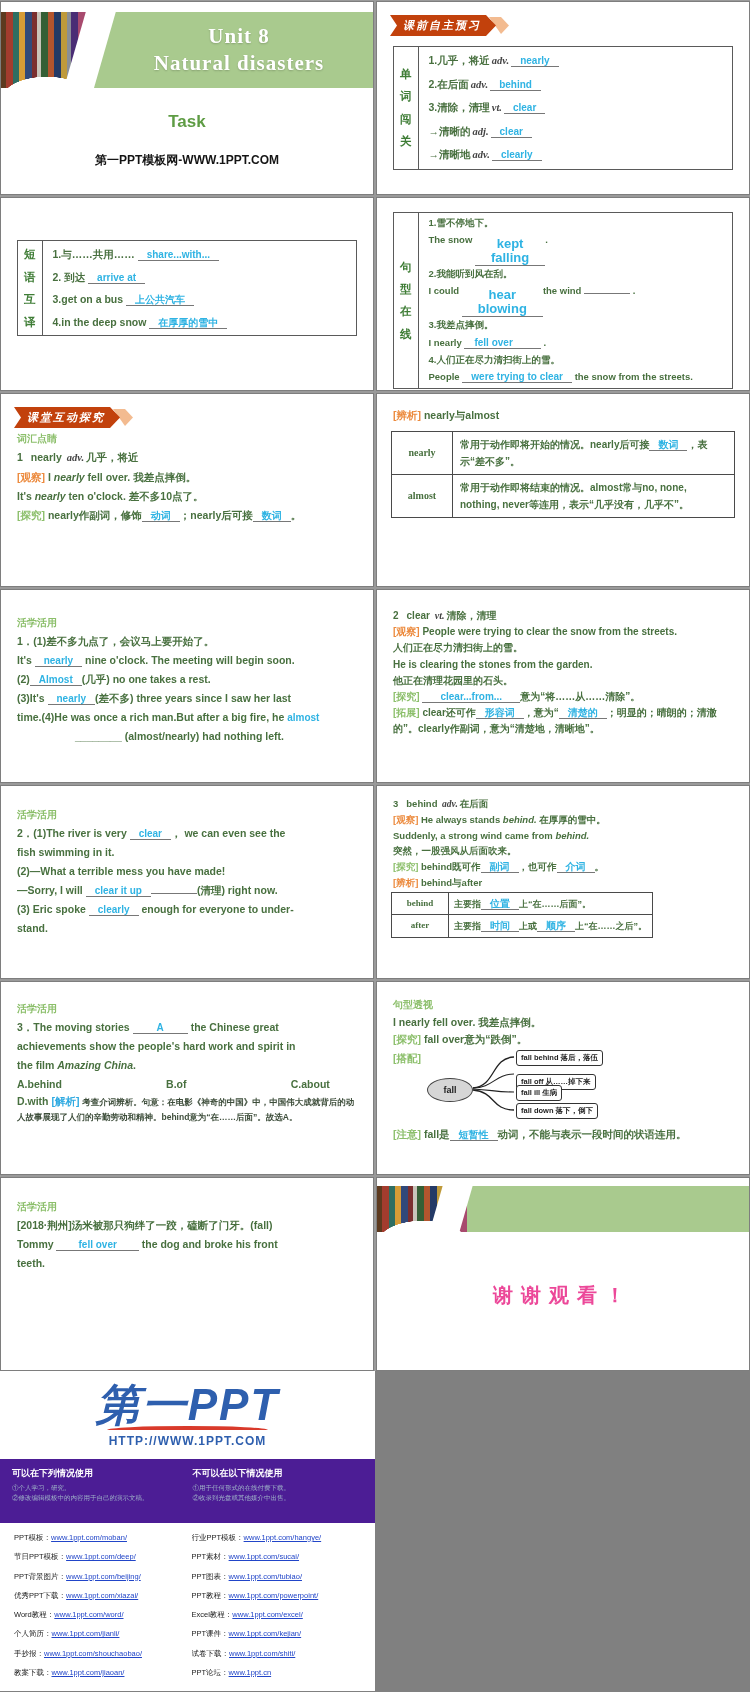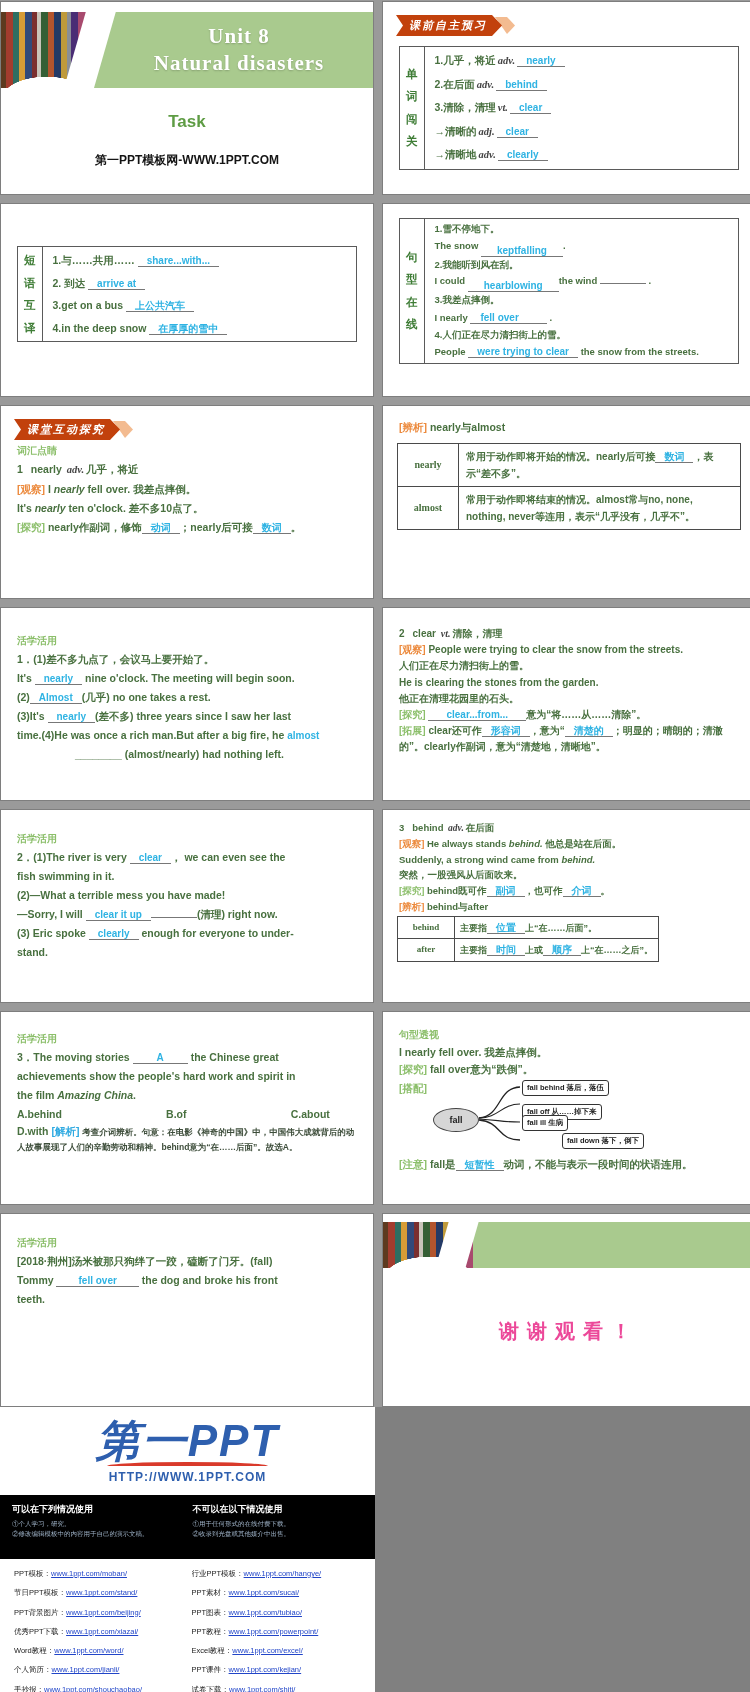--- a/index.html
+++ b/index.html
@@ -1,17 +1,17 @@
 <!DOCTYPE html>
 <html><head>
 <meta charset="utf-8">
 <style>
   html,body{margin:0;padding:0;}
   body{width:750px;background:#808080;font-family:"Liberation Sans",sans-serif;}
-  .grid{display:grid;grid-template-columns:374px 374px;gap:8px;background:#9a9a9a;border-top:1px solid #9a9a9a;}
+  .grid{display:grid;grid-template-columns:374px 374px;gap:2px;background:#9a9a9a;border-top:1px solid #9a9a9a;}
   .slide{background:#fff;height:194px;position:relative;overflow:hidden;box-sizing:border-box;border:1px solid #7e7e7e;
          color:#48703f;font-weight:bold;font-size:10.5px;}
   
   .banner{position:relative;height:76px;margin-top:10px;background:#a9ca8e;overflow:hidden;}
   .banner.small{height:46px;margin-top:8px;}
   .books{position:absolute;left:0;top:0;width:90px;height:100%;
     background:linear-gradient(90deg,#5d3a1f 0 5px,#a33c2e 5px 12px,#2e6e62 12px 18px,#d79c36 18px 24px,#31497a 24px 31px,#7b2f2f 31px 36px,#c9c4ba 36px 40px,#355f35 40px 47px,#b3552e 47px 53px,#243a66 53px 60px,#bf9a3a 60px 66px,#8a8f96 66px 70px,#4a2d75 70px 77px,#a84a6e 77px 90px);}
   .books::after{content:"";position:absolute;left:-4px;bottom:-10px;width:110%;height:24px;
     background:radial-gradient(ellipse at 50% 100%,#ffffff 0 62%,rgba(255,255,255,0) 63%);}
   .wedge{position:absolute;left:74px;top:-8px;width:30px;height:120%;background:#fff;transform:skewX(-16deg);}
@@ -32,22 +32,22 @@
   .wtable{display:flex;border:1px solid #5a5a5a;margin:6px 16px 0 16px;background:#fff;}
   .vhead{border-right:1px solid #5a5a5a;display:flex;align-items:center;justify-content:center;padding:2px 6px;}
   .vchars{width:1em;word-break:break-all;line-height:1.95;color:#3f7d36;font-size:11.5px;text-align:right;}
   .wbody{flex:1;padding:2px 10px;}
   .vrow{line-height:2.15;white-space:nowrap;}
   .pos{font-family:"Liberation Serif",serif;font-weight:bold;color:#444;margin:0 2px;}
   
   .ans{color:#2fb3e3;border-bottom:1px solid #777;padding:0 9px;font-size:10px;white-space:nowrap;}
   .ans-plain{color:#2fb3e3;font-size:10px;}
   .blank{display:inline-block;min-width:46px;border-bottom:1px solid #777;height:9px;}
-  .ans-stack{display:inline-flex;flex-direction:row;align-items:center;vertical-align:-5px;color:#2fb3e3;
-    font-size:10px;line-height:1.1;border-bottom:1px solid #777;padding:0 16px;}
+  .ans-stack{display:inline-flex;flex-direction:column;align-items:center;vertical-align:-5px;color:#2fb3e3;
+    font-size:13px;line-height:1.1;border-bottom:1px solid #777;padding:0 16px;}
   
   .lab-or{color:#ec8a3d;}
   .lab-gr{color:#8cbf6b;}
   .lab-bl{color:#2da9e1;}
   .section{color:#8cbf6b;font-size:10px;margin-bottom:2px;}
   .s-pad{padding:12px 16px 0 16px;}
   .ln{line-height:1.8;}
   .ln-t{line-height:1.62;}
   .head-num{margin-right:8px;}
   .it{font-style:italic;}
@@ -63,21 +63,21 @@
     border-radius:3px;padding:0 4px;font-size:7.5px;color:#222;white-space:nowrap;}
   
   .footer{display:grid;grid-template-columns:375px 375px;}
   .footer-right{background:#808080;}
   .footer-left{background:#fff;}
   .logo-wrap{height:88px;display:flex;flex-direction:column;align-items:center;justify-content:center;}
   .logo{position:relative;font-size:44px;font-weight:bold;font-style:italic;color:#2e5fae;letter-spacing:2px;line-height:1;}
   .logo::after{content:"";position:absolute;left:6%;bottom:-3px;width:88%;height:4px;background:#d93a2b;
     border-radius:50%/100% 100% 0 0;}
   .logo-url{color:#2e5fae;font-weight:bold;font-size:12px;letter-spacing:1px;margin-top:7px;}
-  .usage{background:#000000;display:grid;grid-template-columns:1fr 1fr;gap:10px;padding:8px 12px;height:48px;}
+  .usage{background:#4c1d95;display:grid;grid-template-columns:1fr 1fr;gap:10px;padding:8px 12px;height:48px;}
   .usage-title{color:#fff;font-size:9px;font-weight:bold;margin-bottom:3px;}
   .usage-item{color:#9fb3c8;font-size:6.5px;line-height:1.55;}
   .links{padding:10px 14px;display:grid;grid-template-columns:1fr 1fr;column-gap:8px;row-gap:6px;height:148px;}
   .link-line{font-size:7.5px;white-space:nowrap;overflow:hidden;}
   .link-label{color:#222;}
   .link-url{color:#2145c8;text-decoration:underline;}
 </style>
 </head>
 <body>
 
@@ -211,21 +211,21 @@
       <div class="ln">(2)—What a terrible mess you have made!</div>
       <div class="ln"><span></span><span>—Sorry, I will</span> <span class="ans">clear it up</span><span class="blank"></span><span>(清理) right now.</span></div>
       <div class="ln"><span>(3) Eric spoke</span> <span class="ans">clearly</span> <span>enough for everyone to under-</span></div>
       <div class="ln">stand.</div>
     </div>
   </div>
 
   <div class="slide">
     <div class="s-pad" style="padding-top:10px;font-size:9.5px;">
       <div class="ln-t"><span class="head-num">3</span><span>behind</span> <i class="pos">adv.</i><span>在后面</span></div>
-      <div class="ln-t"><span class="lab-or">[观察]</span> <span>He always stands </span><span class="it">behind.</span><span> 他总是站在后面。</span></div>
+      <div class="ln-t"><span class="lab-or">[观察]</span> <span>He always stands </span><span class="it">behind.</span><span> 在厚厚的雪中。</span></div>
       <div class="ln-t"><span>Suddenly, a strong wind came from </span><span class="it">behind.</span></div>
       <div class="ln-t">突然，一股强风从后面吹来。</div>
       <div class="ln-t"><span class="lab-gr">[探究]</span> <span>behind既可作</span><span class="ans">副词</span><span>，也可作</span><span class="ans">介词</span><span>。</span></div>
       <div class="ln-t"><span class="lab-or">[辨析]</span> <span>behind与after</span></div>
     </div>
     <table class="ctable" style="margin-top:2px;">
       <tbody>
           <tr>
         <td class="term" style="font-size:9px;padding:2px 5px;">behind</td>
         <td style="font-size:9px;padding:2px 5px;"><span>主要指</span><span class="ans">位置</span><span>上“在……后面”。</span></td>
@@ -268,21 +268,21 @@
           <svg width="235" height="78" style="position:absolute;left:0;top:0;">
             <path d="M52 40 C 75 38, 70 10, 93 9" stroke="#222" fill="none" stroke-width="1.3"></path>
             <path d="M52 40 C 72 40, 74 26, 93 26" stroke="#222" fill="none" stroke-width="1.1"></path>
             <path d="M52 41 C 72 42, 74 44, 93 44" stroke="#222" fill="none" stroke-width="1.1"></path>
             <path d="M52 42 C 75 44, 70 62, 93 62" stroke="#222" fill="none" stroke-width="1.3"></path>
           </svg>
           <div class="fall-oval">fall</div>
           <div class="fbox" style="top:2px;">fall behind 落后，落伍</div>
           <div class="fbox" style="top:26px;">fall off 从……掉下来</div>
           <div class="fbox" style="top:37px;">fall ill 生病</div>
-          <div class="fbox" style="top:55px;margin-left:40px;">fall down 落下，倒下</div>
+          <div class="fbox" style="top:55px;">fall down 落下，倒下</div>
         </div>
       </div>
       <div class="ln-t"><span class="lab-gr">[注意]</span> <span>fall是</span><span class="ans">短暂性</span><span>动词，不能与表示一段时间的状语连用。</span></div>
     </div>
   </div>
 
   <div class="slide">
     <div class="s-pad" style="padding-top:22px;">
       <div class="section">活学活用</div>
       <div class="ln">[2018·荆州]汤米被那只狗绊了一跤，磕断了门牙。(fall)</div>
@@ -315,21 +315,21 @@
       </div>
       <div>
         <div class="usage-title">不可以在以下情况使用</div>
         <div class="usage-item">①用于任何形式的在线付费下载。</div>
         <div class="usage-item">②收录到光盘或其他媒介中出售。</div>
       </div>
     </div>
     <div class="links">
       <div class="link-line"><span class="link-label">PPT模板：</span><span class="link-url">www.1ppt.com/moban/</span></div>
       <div class="link-line"><span class="link-label">行业PPT模板：</span><span class="link-url">www.1ppt.com/hangye/</span></div>
-      <div class="link-line"><span class="link-label">节日PPT模板：</span><span class="link-url">www.1ppt.com/stand/</span></div>
+      <div class="link-line"><span class="link-label">节日PPT模板：</span><span class="link-url">www.1ppt.com/deep/</span></div>
       <div class="link-line"><span class="link-label">PPT素材：</span><span class="link-url">www.1ppt.com/sucai/</span></div>
       <div class="link-line"><span class="link-label">PPT背景图片：</span><span class="link-url">www.1ppt.com/beijing/</span></div>
       <div class="link-line"><span class="link-label">PPT图表：</span><span class="link-url">www.1ppt.com/tubiao/</span></div>
       <div class="link-line"><span class="link-label">优秀PPT下载：</span><span class="link-url">www.1ppt.com/xiazai/</span></div>
       <div class="link-line"><span class="link-label">PPT教程：</span><span class="link-url">www.1ppt.com/powerpoint/</span></div>
       <div class="link-line"><span class="link-label">Word教程：</span><span class="link-url">www.1ppt.com/word/</span></div>
       <div class="link-line"><span class="link-label">Excel教程：</span><span class="link-url">www.1ppt.com/excel/</span></div>
       <div class="link-line"><span class="link-label">个人简历：</span><span class="link-url">www.1ppt.com/jianli/</span></div>
       <div class="link-line"><span class="link-label">PPT课件：</span><span class="link-url">www.1ppt.com/kejian/</span></div>
       <div class="link-line"><span class="link-label">手抄报：</span><span class="link-url">www.1ppt.com/shouchaobao/</span></div>

